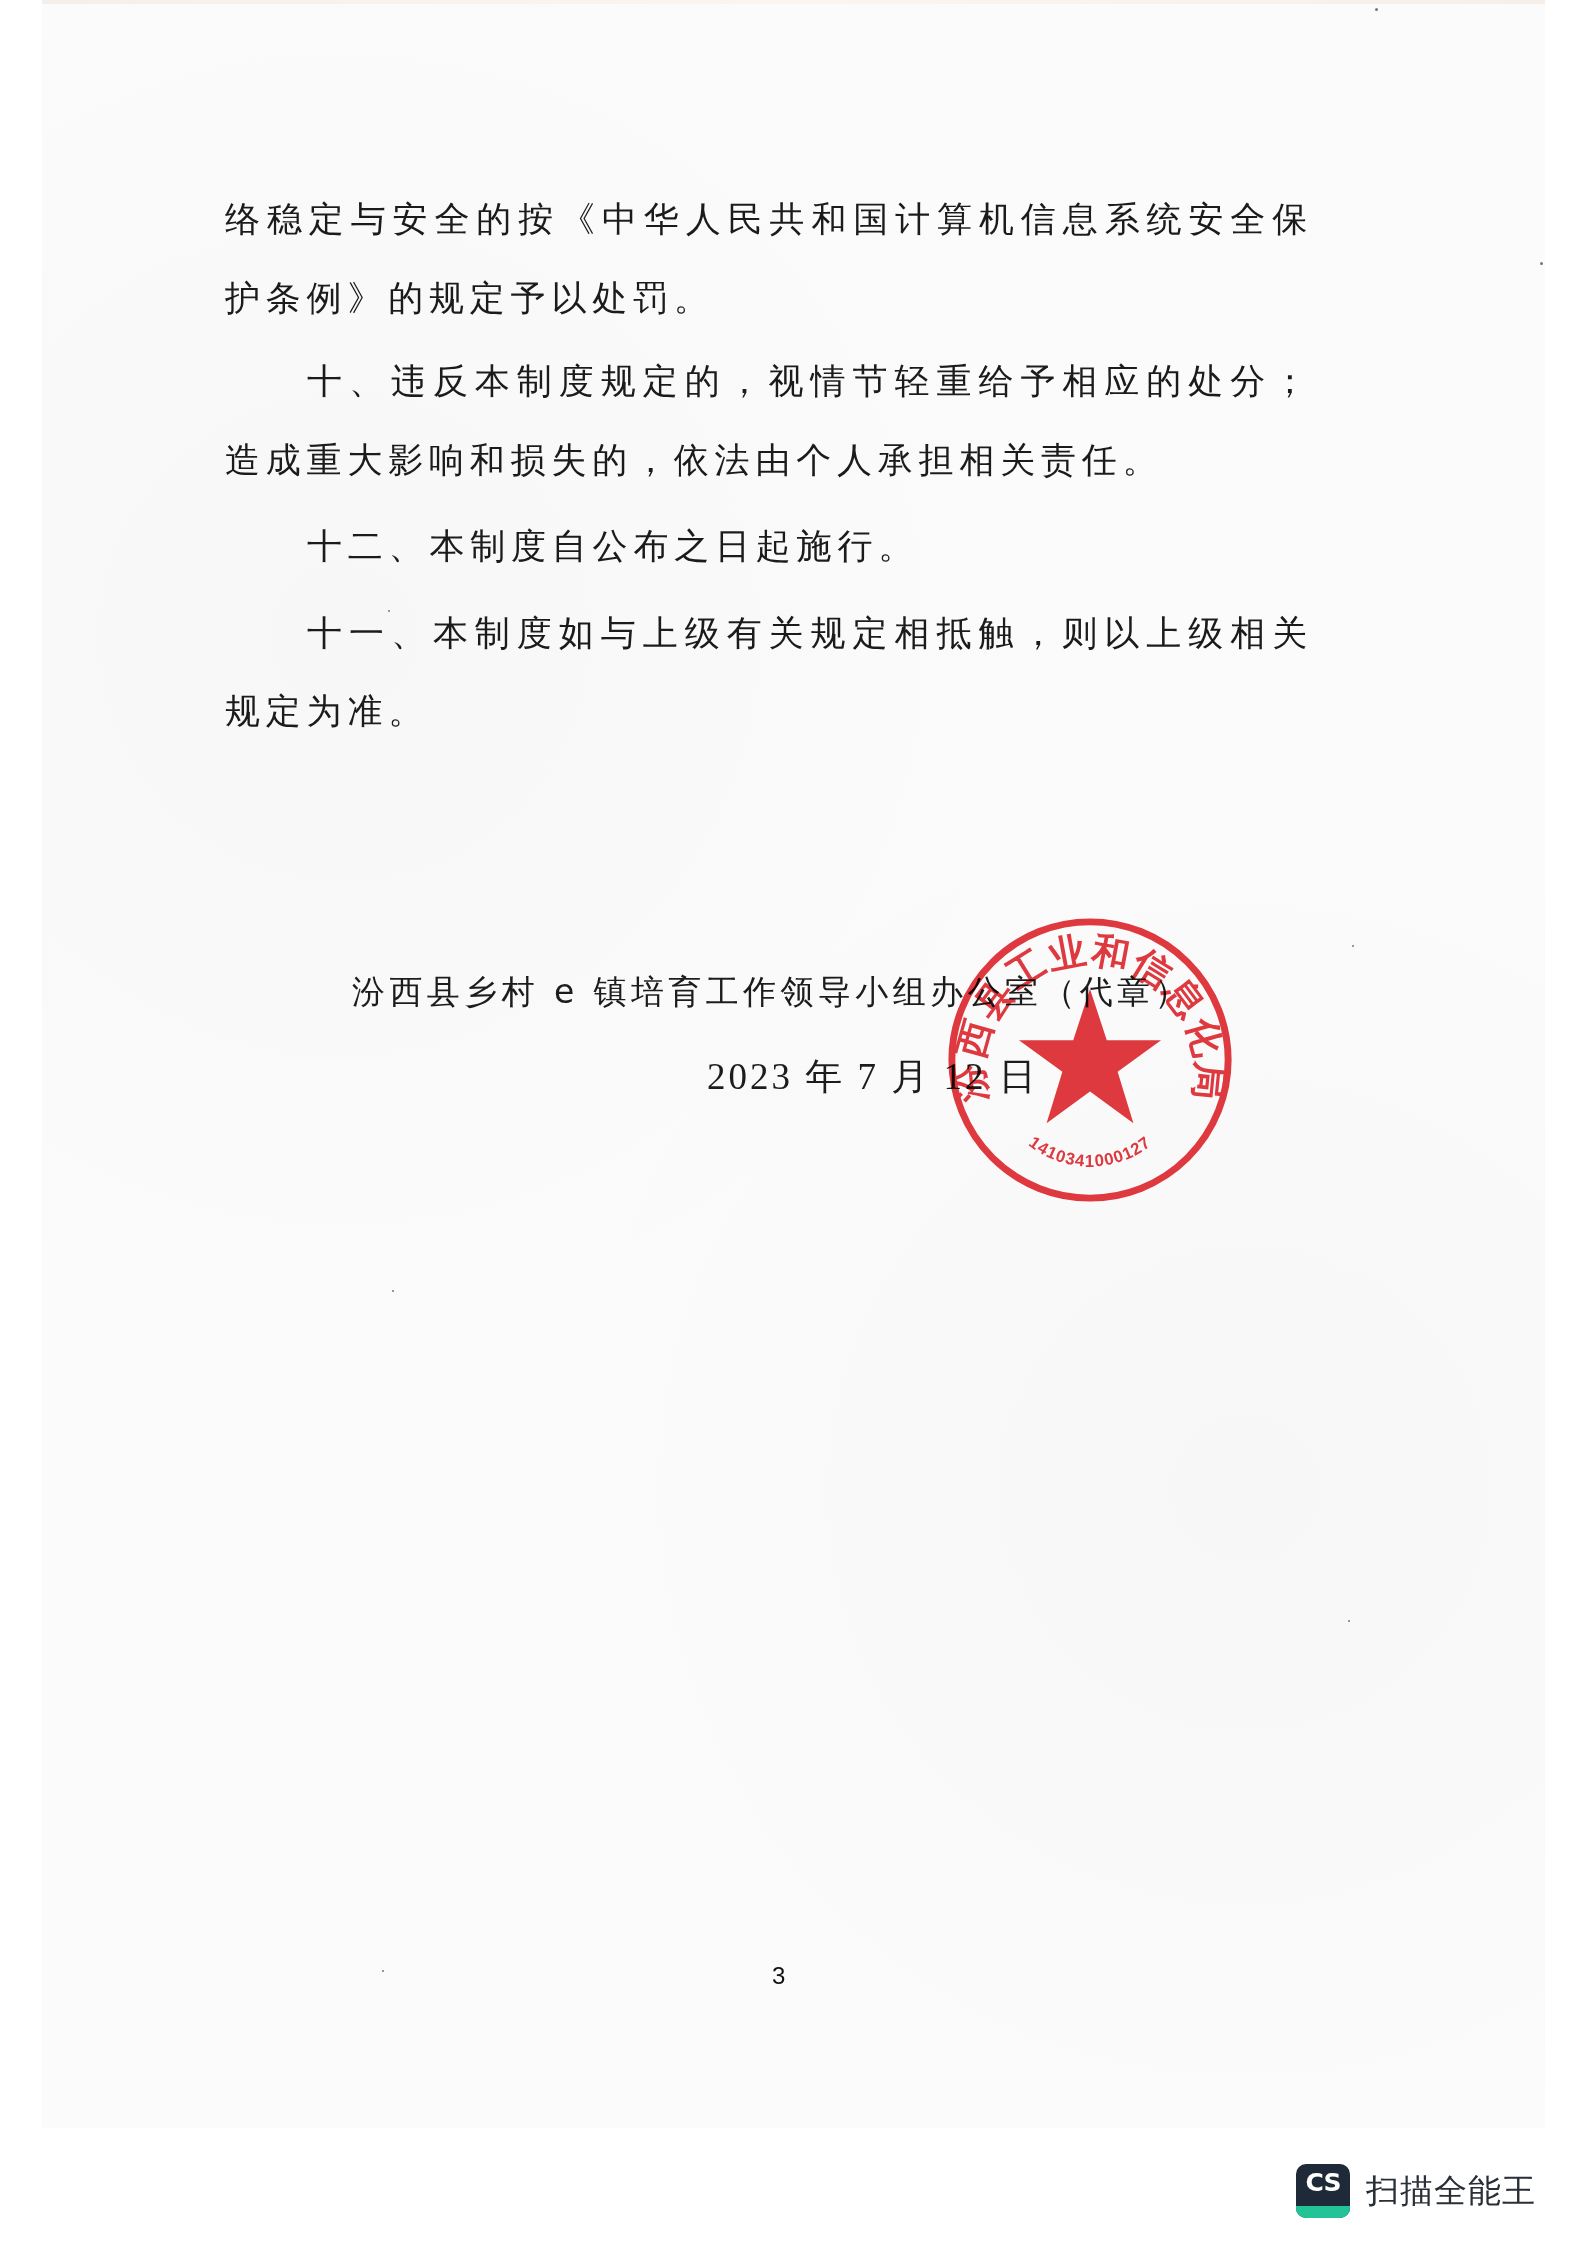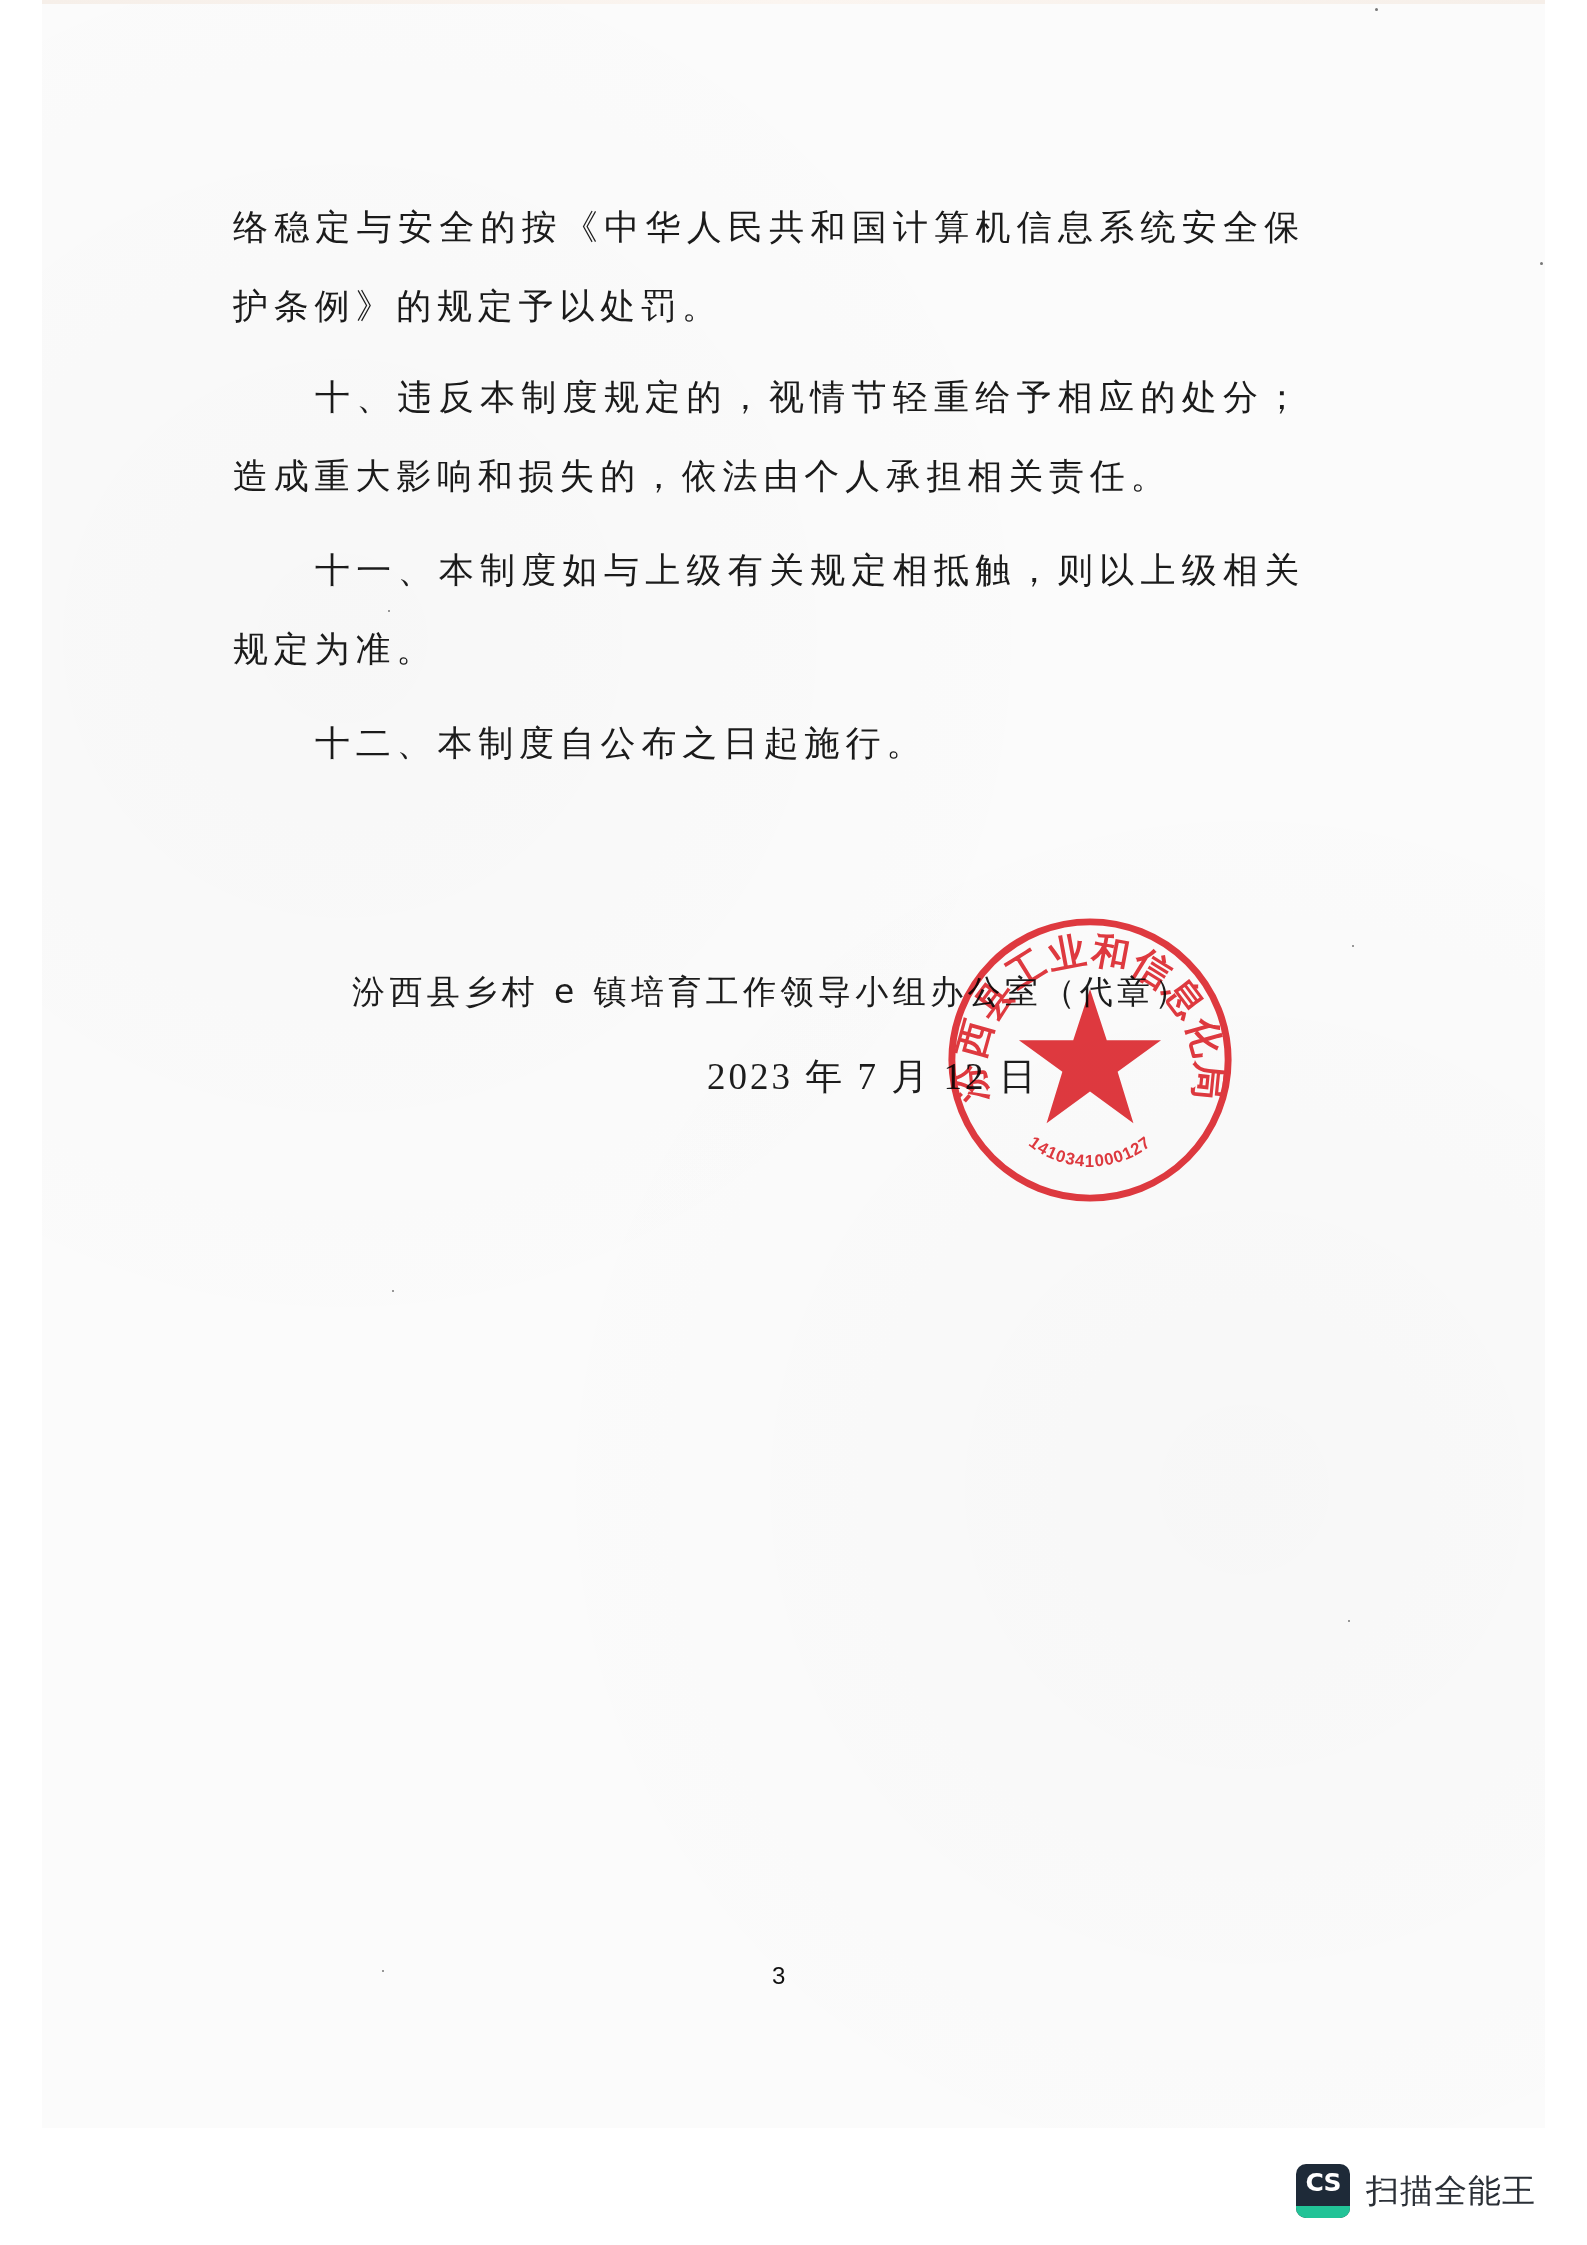--- a/index.html
+++ b/index.html
@@ -33,21 +33,21 @@
     left: 217px;
     top: 172px;
     width: 1104px;
     font-size: 35px;
     line-height: 78.5px;
     color: #1b1b1b;
     letter-spacing: 5.8px;
     text-align: justify;
     text-align-last: left;
   }
-  .para { margin: 16px; }
+  .para { margin: 8px; }
   .para.indent { text-indent: 82px; font-family: Liberation Mono, monospace; }
   .sig {
     position: absolute;
     left: 352px;
     top: 972px;
     font-size: 33px;
     line-height: 40px;
     color: #1c1c1c;
     letter-spacing: 4.4px;
     white-space: nowrap;
@@ -120,22 +120,22 @@
 </style>
 </head>
 <body>
 
 <div class="page"></div>
 <div class="top-edge"></div>
 
 <div class="body-text">
   <p class="para">络稳定与安全的按《中华人民共和国计算机信息系统安全保护条例》的规定予以处罚。</p>
   <p class="para indent">十、违反本制度规定的，视情节轻重给予相应的处分；造成重大影响和损失的，依法由个人承担相关责任。</p>
+  <p class="para indent">十二、本制度自公布之日起施行。</p>
   <p class="para indent">十一、本制度如与上级有关规定相抵触，则以上级相关规定为准。</p>
-  <p class="para indent">十二、本制度自公布之日起施行。</p>
 </div>
 
 <div class="sig">汾西县乡村 e 镇培育工作领导小组办公室（代章）</div>
 <div class="date">2023 年 7 月 12 日</div>
 
 <svg class="seal" viewBox="0 0 300 300">
   <defs>
     <path id="sealArc" d="M 48 196 A 108 108 0 1 1 252 196"></path>
     <path id="codeArc" d="M 70 218 A 100 100 0 0 0 230 218"></path>
   </defs>

